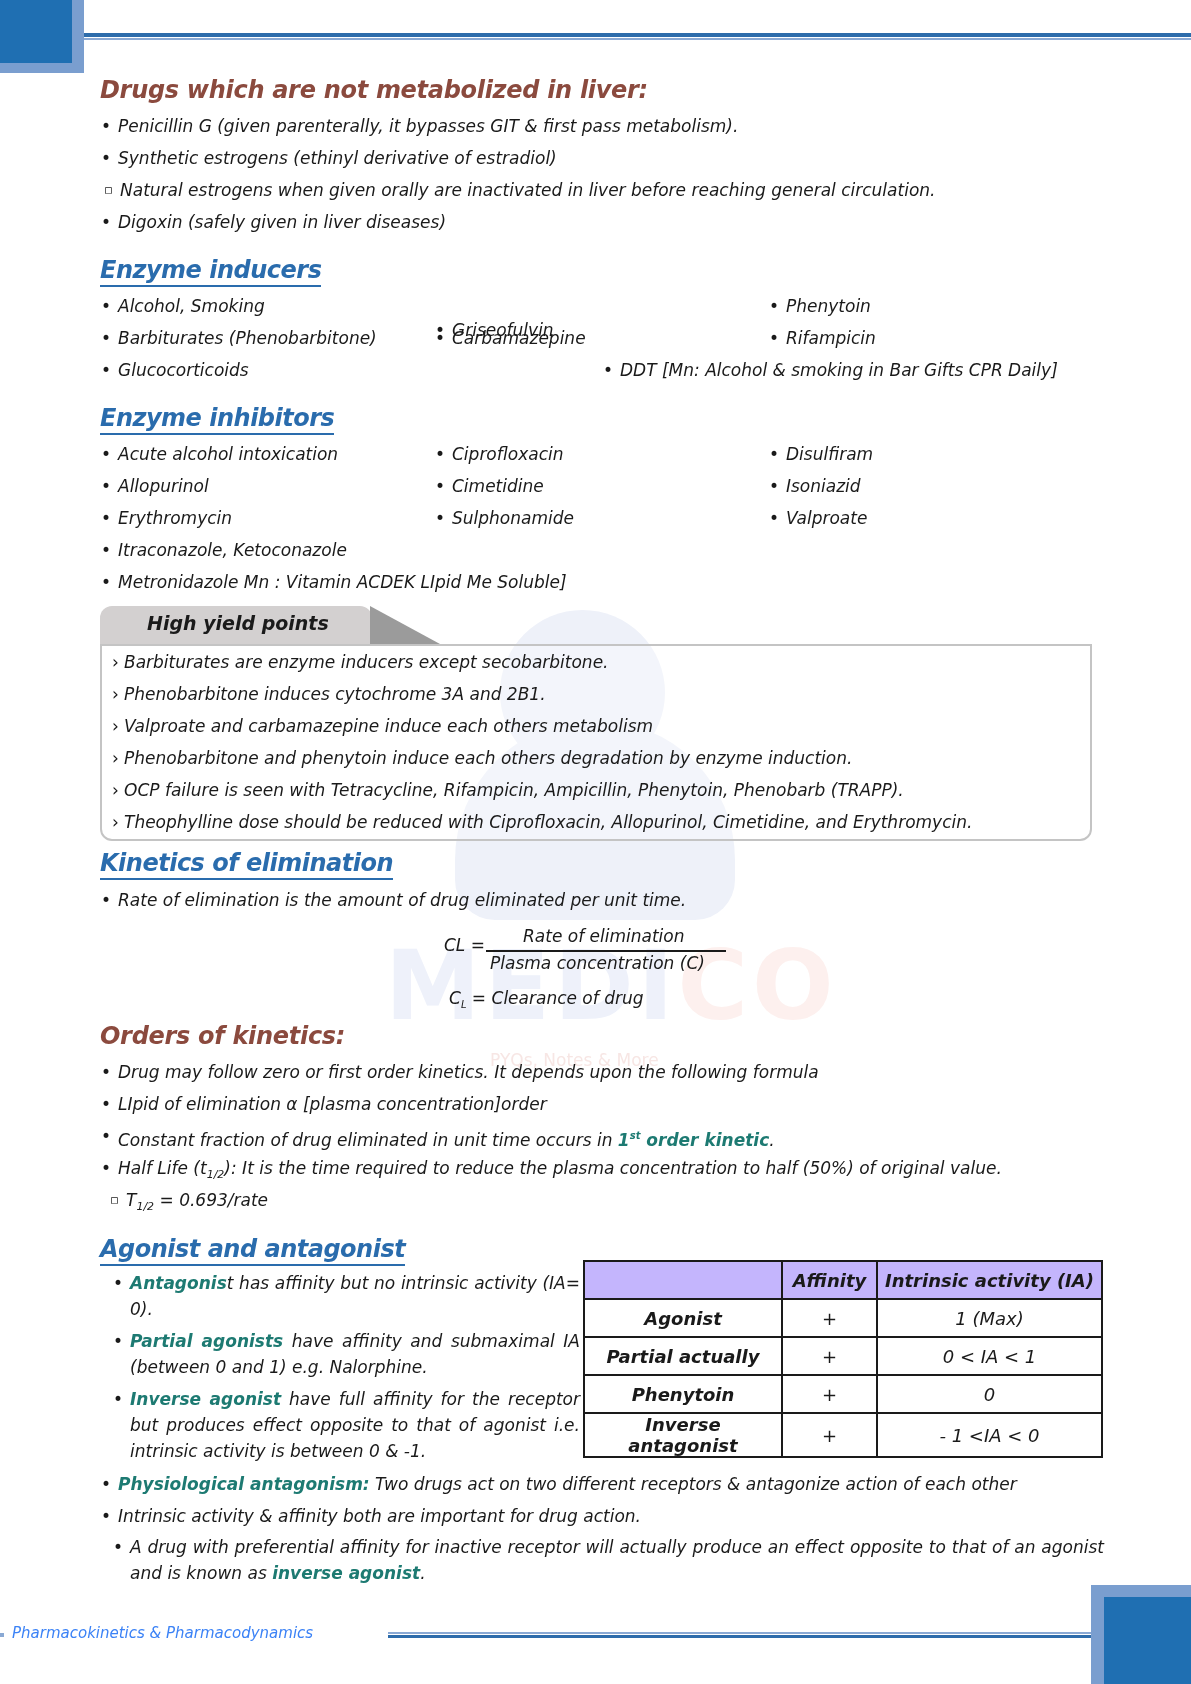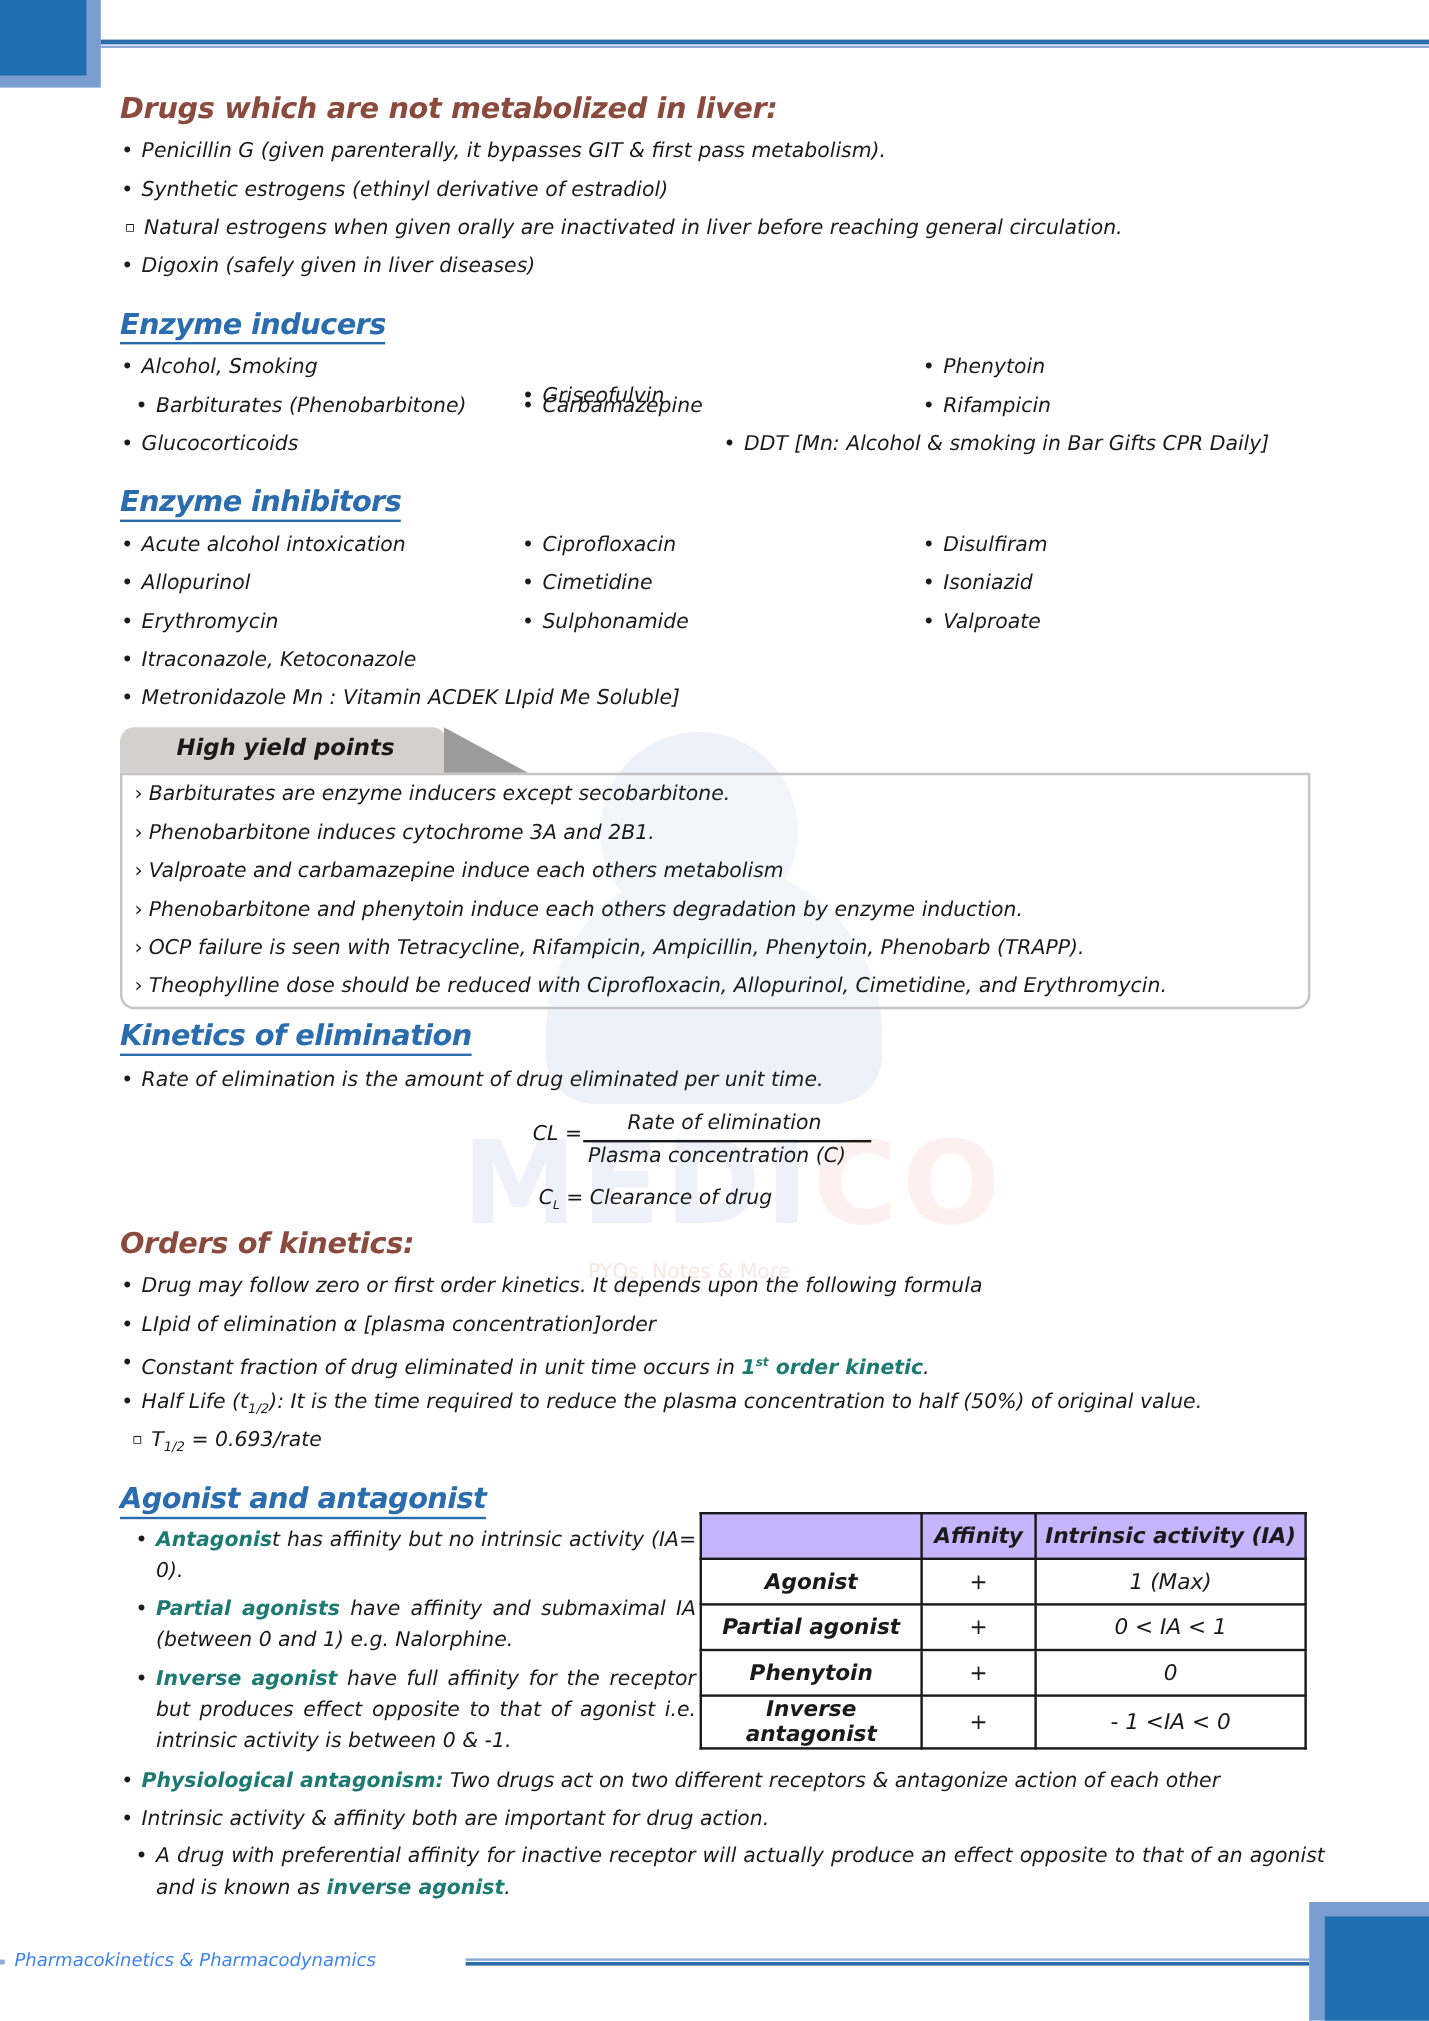--- a/index.html
+++ b/index.html
@@ -42,21 +42,21 @@
   .hy-box { position: absolute; left: 100px; top: 644px; width: 992px; height: 197px; border: 2px solid #c4c4c4; border-radius: 0 0 12px 12px; background: rgba(255,255,255,0.3); }
   .hy-item { position: absolute; left: 124px; font-style: italic; font-size: 17px; white-space: nowrap; }
   .hy-item::before { content: "›"; position: absolute; left: -12px; font-style: normal; }
 
   .formula { position: absolute; font-style: italic; font-size: 17px; }
   .frac-line { position: absolute; left: 486px; top: 950px; width: 240px; height: 2px; background: #1a1a1a; }
 
   table.ag { position: absolute; left: 583px; top: 1260px; border-collapse: collapse; font-style: italic; font-size: 18px; }
   table.ag td, table.ag th { border: 2px solid #1a1a1a; text-align: center; height: 38px; padding: 0 4px; }
   table.ag th { background: #c4b5fd; font-weight: bold; }
-  table.ag td.rowh { font-weight: bold; width: 184px; }
+  table.ag td.rowh { font-weight: bold; width: 198px; }
   table.ag td.aff { width: 95px; }
   table.ag td.ia { width: 225px; }
 
   .just { position: absolute; font-style: italic; font-size: 17px; line-height: 26px; text-align: justify; text-align-last: left; margin-left: 12px; }
   .just::before { content: "•"; position: absolute; left: -17px; font-style: normal; }
 </style>
 </head>
 <body>
 
 <div class="corner-tl-outer"></div>
@@ -70,21 +70,21 @@
 <div class="wm-sub">PYQs, Notes &amp; More</div>
 
 <div class="h-brown" style="left:100px; top:76px;">Drugs which are not metabolized in liver:</div>
 <div class="bl" style="left:118px; top:115px;">Penicillin G (given parenterally, it bypasses GIT &amp; first pass metabolism).</div>
 <div class="bl" style="left:118px; top:147px;">Synthetic estrogens (ethinyl derivative of estradiol)</div>
 <div class="bl sq" style="left:120px; top:179px;">Natural estrogens when given orally are inactivated in liver before reaching general circulation.</div>
 <div class="bl" style="left:118px; top:211px;">Digoxin (safely given in liver diseases)</div>
 
 <div class="h-blue" style="left:100px; top:256px;">Enzyme inducers</div>
 <div class="bl" style="left:118px; top:295px;">Alcohol, Smoking</div>
-<div class="bl" style="left:118px; top:327px;margin-left:12px;">Barbiturates (Phenobarbitone)</div>
+<div class="bl" style="left:118px; top:327px;">Barbiturates (Phenobarbitone)</div>
 <div class="bl" style="left:118px; top:359px;">Glucocorticoids</div>
 <div class="bl" style="left:452px; top:295px;margin-top:24px;">Griseofulvin</div>
 <div class="bl" style="left:452px; top:327px;">Carbamazepine</div>
 <div class="bl" style="left:786px; top:295px;">Phenytoin</div>
 <div class="bl" style="left:786px; top:327px;">Rifampicin</div>
 <div class="bl" style="left:620px; top:359px;">DDT [Mn: Alcohol &amp; smoking in Bar Gifts CPR Daily]</div>
 
 <div class="h-blue" style="left:100px; top:404px;">Enzyme inhibitors</div>
 <div class="bl" style="left:118px; top:443px;">Acute alcohol intoxication</div>
 <div class="bl" style="left:118px; top:475px;">Allopurinol</div>
@@ -135,21 +135,21 @@
     <th></th>
     <th>Affinity</th>
     <th>Intrinsic activity (IA)</th>
   </tr>
   <tr>
     <td class="rowh">Agonist</td>
     <td class="aff">+</td>
     <td class="ia">1 (Max)</td>
   </tr>
   <tr>
-    <td class="rowh">Partial agonist</td>
+    <td class="rowh">Partial actually</td>
     <td class="aff">+</td>
     <td class="ia">0 &lt; IA &lt; 1</td>
   </tr>
   <tr>
     <td class="rowh">Phenytoin</td>
     <td class="aff">+</td>
     <td class="ia">0</td>
   </tr>
   <tr>
     <td class="rowh">Inverse antagonist</td>

